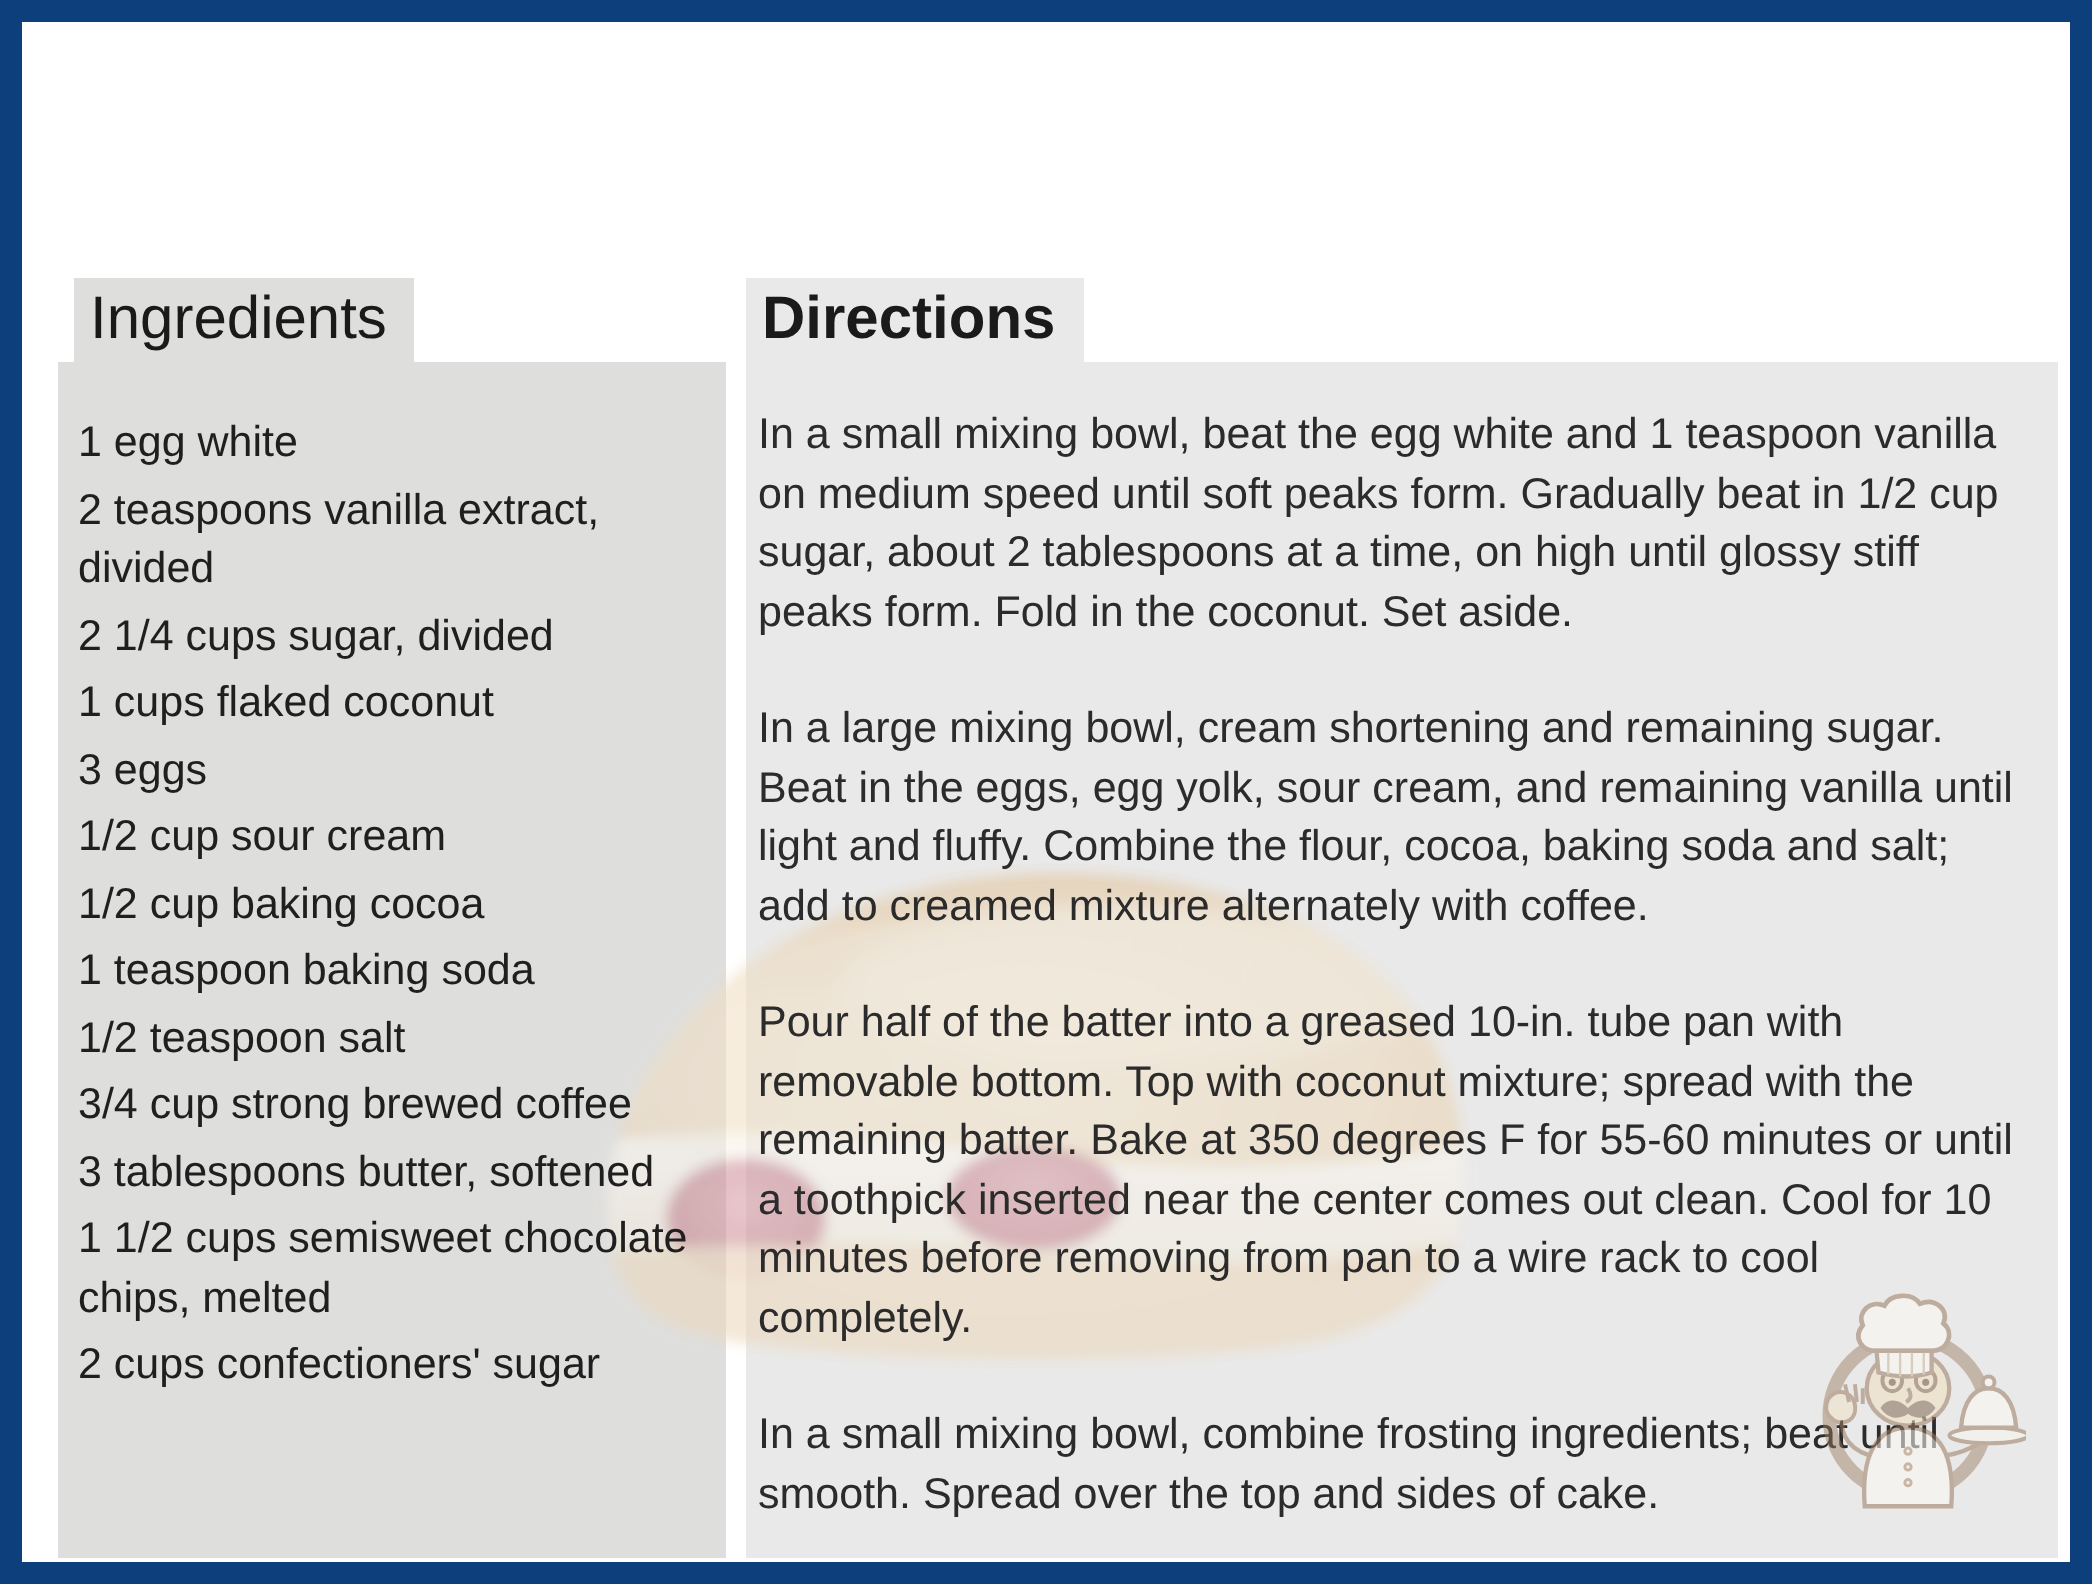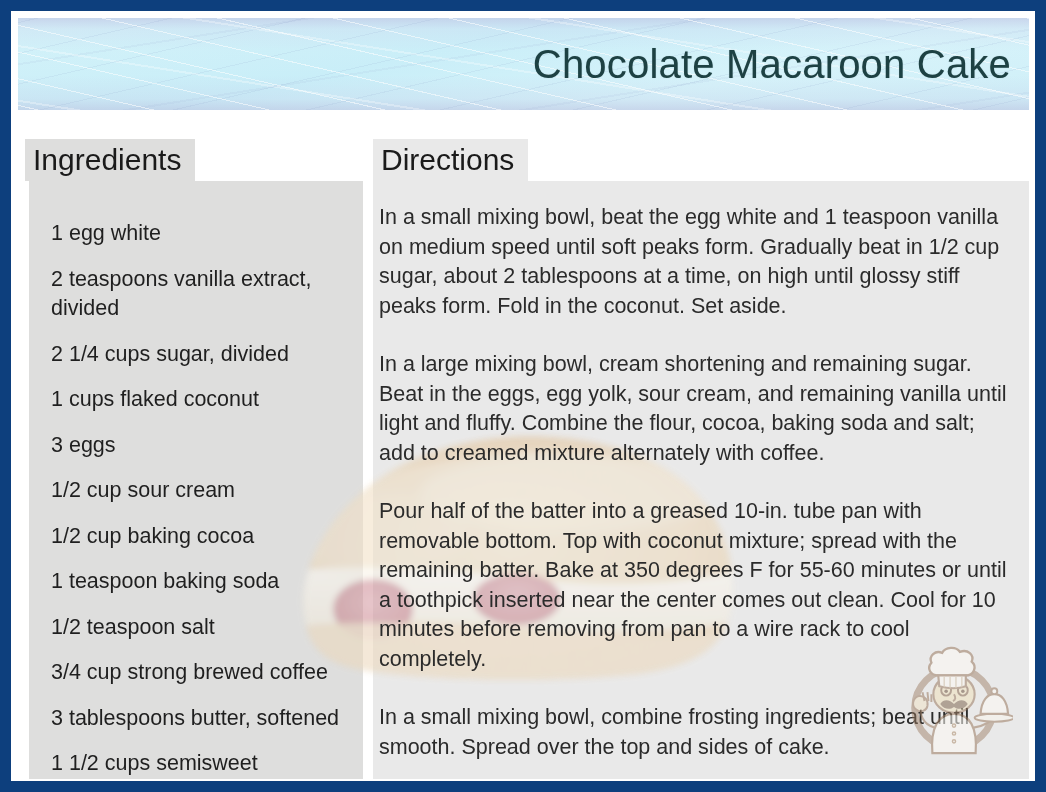--- a/index.html
+++ b/index.html
@@ -79,22 +79,22 @@
     background: #dededd;
     height: 42px;
     line-height: 42px;
     font-size: 30px;
     color: #1a1a1a;
     padding: 0 14px 0 8px;
     box-sizing: border-box;
     white-space: nowrap;
     z-index: 3;
   }
-  #tab-ingredients { left: 14px; top: 128px; }
-  #tab-directions  { left: 362px; top: 128px; background: #e9e9e9; }
+  #tab-ingredients { left: 26px; top: 128px; }
+  #tab-directions  { left: 362px; top: 128px; background: #e9e9e9; font-weight: bold; }
 
   
   .panel {
     position: absolute;
     box-sizing: border-box;
     overflow: hidden;
   }
   #panel-ingredients {
     left: 18px;
     top: 170px;
@@ -129,21 +129,21 @@
     position: absolute;
     left: 24px;
     top: 192px;
     width: 322px;
     z-index: 5;
     font-size: 21.5px;
     line-height: 29.5px;
     color: #1f1f1f;
   }
   #ingredients-list .ing {
-    margin: 16px;
+    margin: 4px;
     padding: 0;
     white-space: normal;
   }
 
   #directions-body {
     position: absolute;
     left: 368px;
     top: 192px;
     width: 645px;
     z-index: 5;
@@ -166,24 +166,20 @@
     z-index: 6;
     opacity: 0.55;
     pointer-events: none;
   }
 </style>
 </head>
 <body>
 
 <div id="card">
 
-  <div id="banner">
-    <div class="tex"></div>
-    <h1 id="recipe-title">Chocolate Macaroon Cake</h1>
-  </div>
 
   <div class="sec-tab" id="tab-ingredients">Ingredients</div>
   <div class="sec-tab" id="tab-directions">Directions</div>
 
   <div class="panel" id="panel-ingredients"></div>
   <div class="panel" id="panel-directions"></div>
 
   <svg id="cake-watermark" viewBox="0 0 488 268">
     <defs>
       <radialGradient id="crumb" cx="50%" cy="45%" r="62%">

